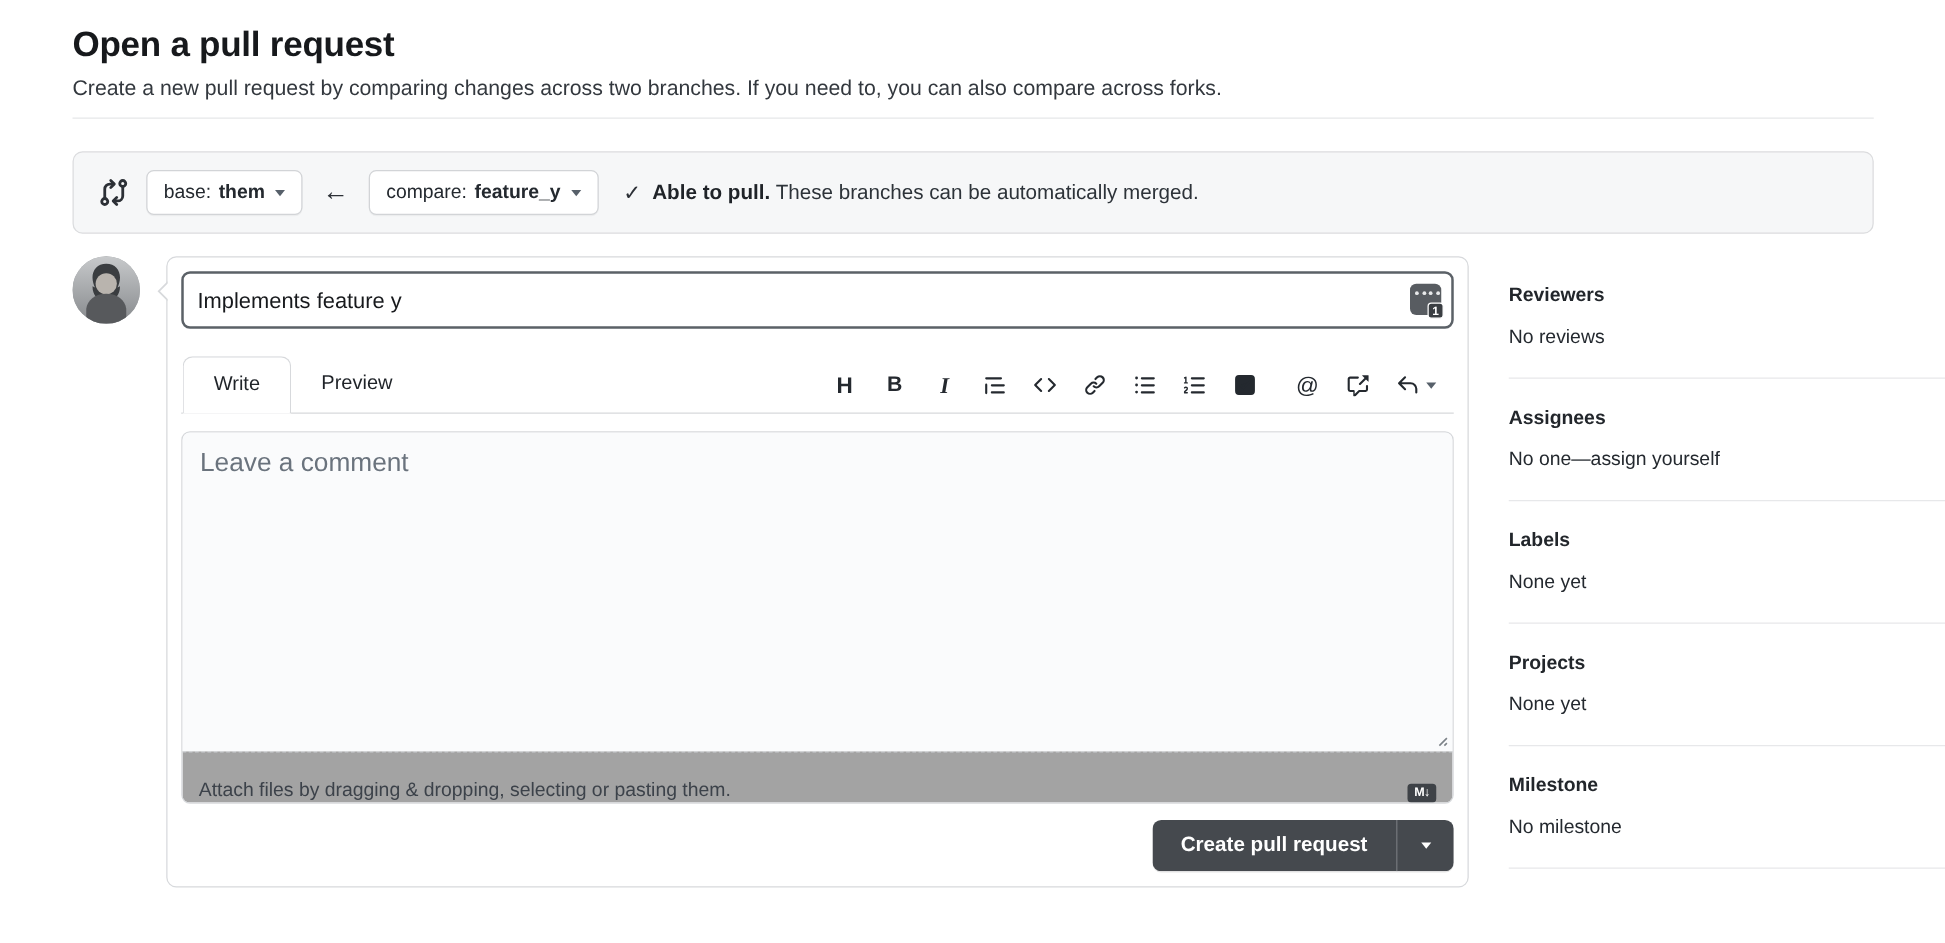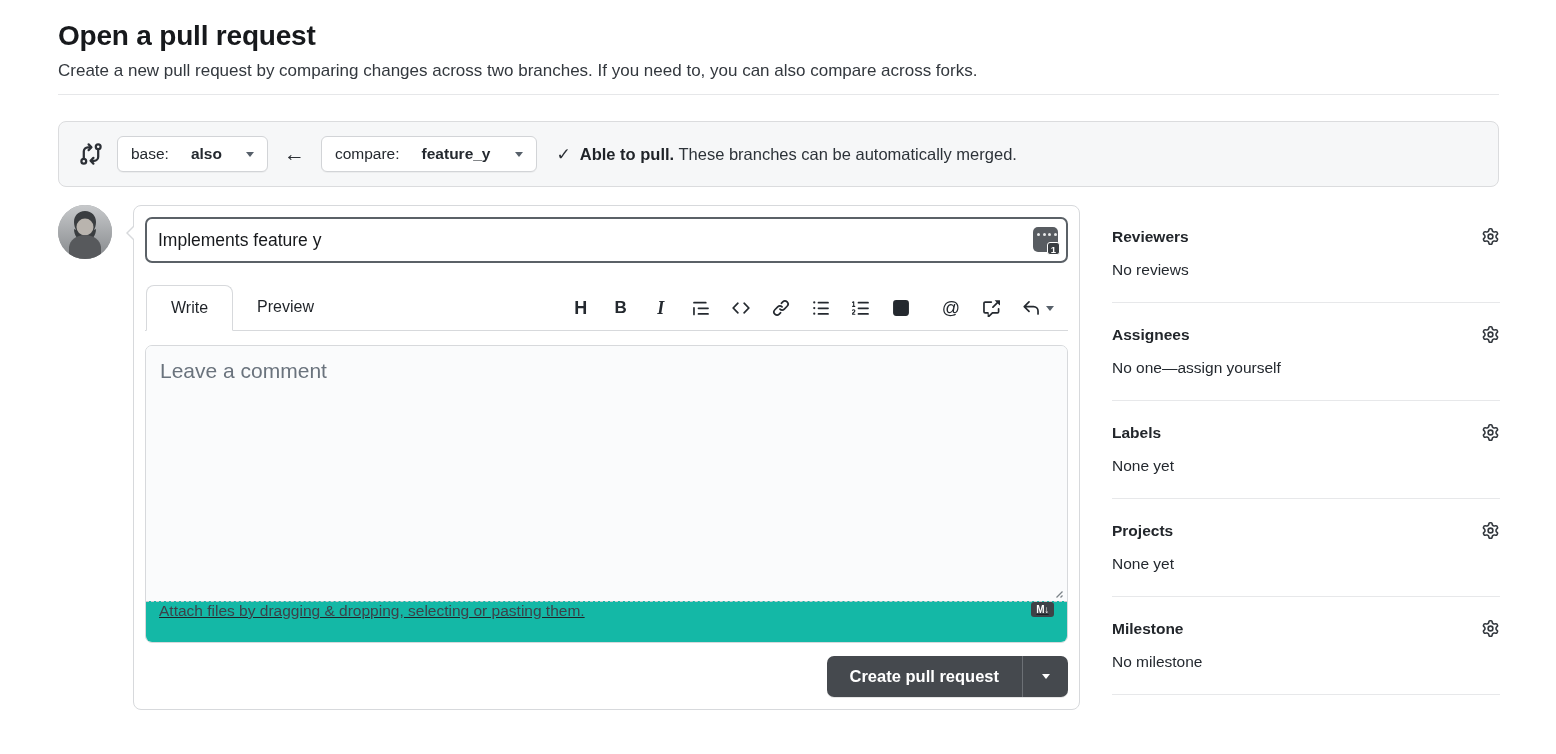--- a/index.html
+++ b/index.html
@@ -9,38 +9,38 @@
   
   .page-head { padding-top:20px; }
   .page-title { font-size:28px; font-weight:700; letter-spacing:-0.2px; color:#17191c; }
   .page-sub { font-size:17px; color:#33383e; margin-top:9px; }
   .head-rule { border:none; border-top:1px solid #e6e7e9; margin-top:13px; }
 
   
   .branch-bar { margin-top:26px; height:66px; background:#f6f7f8; border:1px solid #dbdcde;
     border-radius:8px; display:flex; align-items:center; padding:0 20px; }
   .compare-icon { width:24px; height:24px; color:#2c3036; margin-right:14px; flex:0 0 auto; }
-  .branch-btn { display:inline-flex; align-items:center; gap:22px; background:#fff; border:1px solid #d2d4d7;
+  .branch-btn { display:inline-flex; align-items:center; gap:6px; background:#fff; border:1px solid #d2d4d7;
     border-radius:6px; padding:8px 13px; font-size:15.5px; color:#24292f; cursor:pointer;
     box-shadow:0 1px 0 rgba(0,0,0,0.04); }
   .branch-btn b { font-weight:700; }
   .caret-down { width:0; height:0; border-left:4.5px solid transparent; border-right:4.5px solid transparent;
     border-top:5.5px solid #57606a; display:inline-block; margin-left:2px; }
   .arrow-left { font-size:21px; color:#2c3036; margin:0 16px; }
   .merge-status { margin-left:20px; font-size:16.5px; color:#2d3339; display:flex; align-items:center; gap:9px; }
   .merge-check { font-size:17px; color:#2c3036; }
   .merge-bold { font-weight:700; color:#1f2328; }
 
   
   .main-row { display:flex; margin-top:18px; align-items:flex-start; }
   .avatar-col { width:75px; flex:0 0 auto; padding-top:0; }
   .avatar { width:54px; height:54px; border-radius:50%; overflow:hidden; background:#9ea1a4; display:block; }
 
   
-  .pr-form { position:relative; width:947px; flex:0 0 auto; background:#fff; border:1px solid #d7d9dc;
+  .pr-form { position:relative; width:1042px; flex:0 0 auto; background:#fff; border:1px solid #d7d9dc;
     border-radius:8px; padding:11px 11px 12px; }
   .form-caret { position:absolute; left:-8px; top:19px; width:0; height:0;
     border-top:8px solid transparent; border-bottom:8px solid transparent; border-right:8px solid #d7d9dc; }
   .form-caret::after { content:""; position:absolute; left:1.5px; top:-7px; width:0; height:0;
     border-top:7px solid transparent; border-bottom:7px solid transparent; border-right:7px solid #fff; }
 
   .title-input-wrap { position:relative; }
   .title-input { width:100%; height:46px; border:2px solid #5b6167; border-radius:7px; font-size:17.5px;
     color:#17191c; padding:0 44px 0 11px; font-family:"Liberation Sans",sans-serif; background:#fff; outline:none; }
   .ext-icon { position:absolute; right:10px; top:10px; width:25px; height:25px; background:#585c61;
@@ -68,22 +68,22 @@
   .reply-wrap { display:inline-flex; align-items:center; gap:4px; }
 
   
   .comment-box { margin-top:14px; border:1px solid #d7d9dc; border-radius:7px; background:#fafbfc; overflow:hidden; }
   .comment-area-wrap { position:relative; }
   .comment-textarea { display:block; width:100%; height:255px; background:#fafbfc; border:none; resize:none;
     outline:none; font-family:"Liberation Sans",sans-serif; font-size:21px; color:#8b5cf6; padding:13px 14px; }
   .comment-textarea::placeholder { color:#6a737d; }
   .resize-grip { position:absolute; right:3px; bottom:3px; width:13px; height:13px; color:#7b8288; }
   .resize-grip svg { width:13px; height:13px; stroke:currentColor; }
-  .comment-footer { border-top:1px dashed #c9ccd0; background:#14b8a6; height:41px; display:flex;
-    align-items:flex-start; padding:0 13px;text-decoration:underline; }
+  .comment-footer { border-top:1px dashed #c9ccd0; background:#a3a3a3; height:41px; display:flex;
+    align-items:flex-end; padding:0 13px; }
   .attach-hint { font-size:15.5px; color:#3c424a; }
   .md-icon { margin-left:auto; width:23px; height:15px; background:#3e4247; border-radius:3px; color:#fff;
     font-size:10px; font-weight:700; display:flex; align-items:center; justify-content:center; letter-spacing:-0.5px; }
 
   
   .submit-row { display:flex; justify-content:flex-end; margin-top:13px; }
   .split-btn { display:flex; height:41px; border-radius:7px; overflow:hidden; box-shadow:0 1px 0 rgba(0,0,0,0.1); }
   .split-main { background:#45494e; color:#fff; font-size:16.5px; font-weight:700; border:none; padding:0 23px;
     cursor:pointer; font-family:"Liberation Sans",sans-serif; }
   .split-caret { background:#45494e; border:none; border-left:1px solid #6c7075; width:46px; cursor:pointer;
@@ -114,21 +114,21 @@
     <svg class="compare-icon" viewBox="0 0 16 16" fill="none" stroke="currentColor" stroke-width="1.5" stroke-linecap="round" stroke-linejoin="round">
       <circle cx="3.2" cy="12.8" r="1.6"></circle>
       <path d="M3.2 11V6.2A2.7 2.7 0 0 1 5.9 3.5h2"></path>
       <path d="M6.4 1.6 8.3 3.5 6.4 5.4"></path>
       <circle cx="12.8" cy="3.2" r="1.6"></circle>
       <path d="M12.8 5v4.8a2.7 2.7 0 0 1-2.7 2.7h-2"></path>
       <path d="M9.6 10.6 7.7 12.5l1.9 1.9"></path>
     </svg>
     <button class="branch-btn">
       <span>base:</span>
-      <b>also</b>
+      <b>them</b>
       <span class="caret-down"></span>
     </button>
     <span class="arrow-left">←</span>
     <button class="branch-btn">
       <span>compare:</span>
       <b>feature_y</b>
       <span class="caret-down"></span>
     </button>
     <div class="merge-status">
       <span class="merge-check">✓</span>

